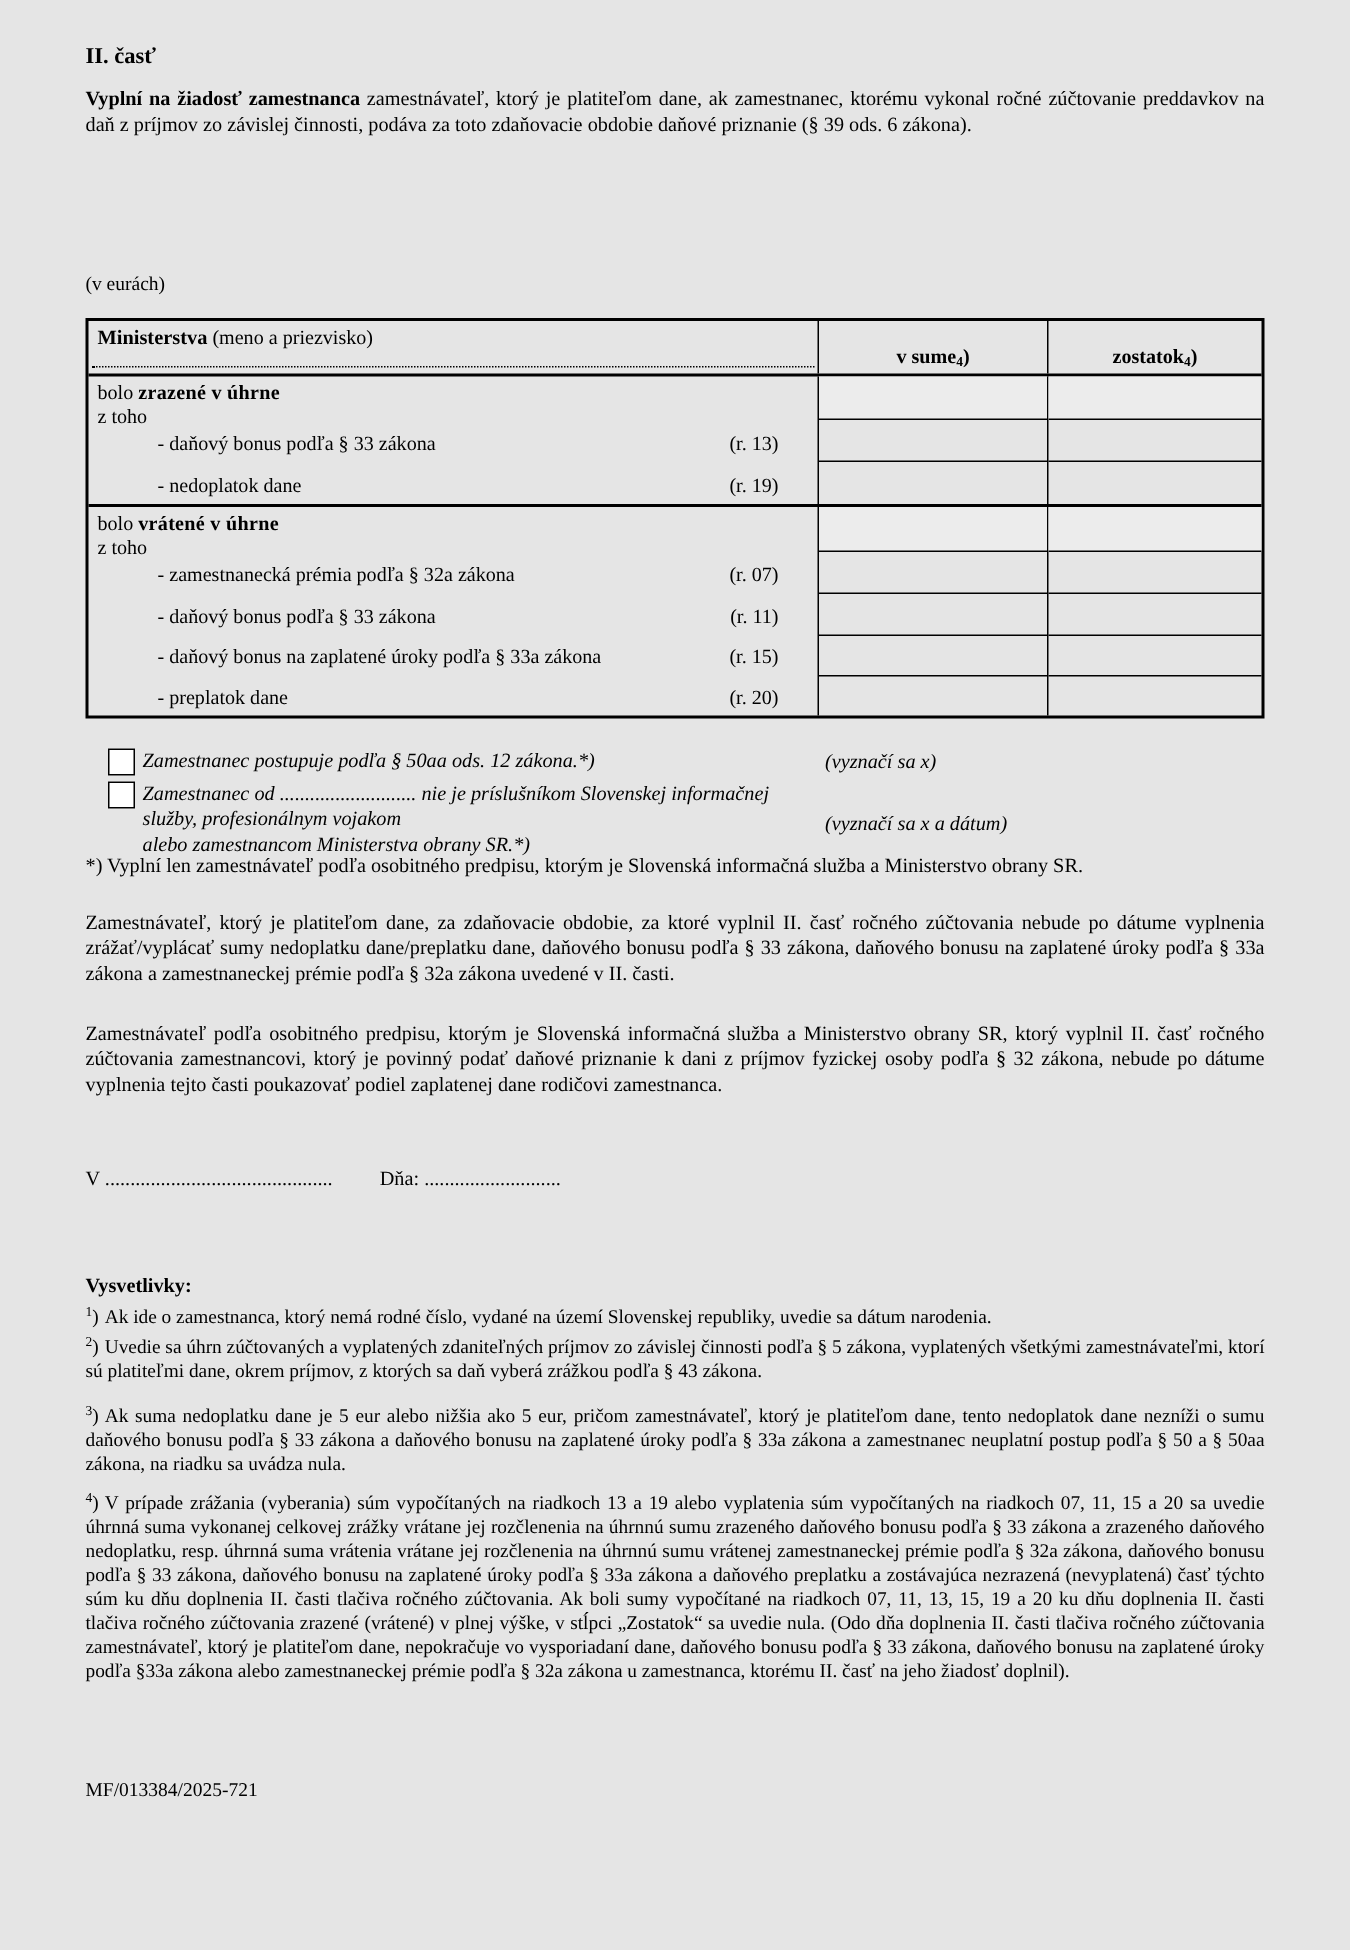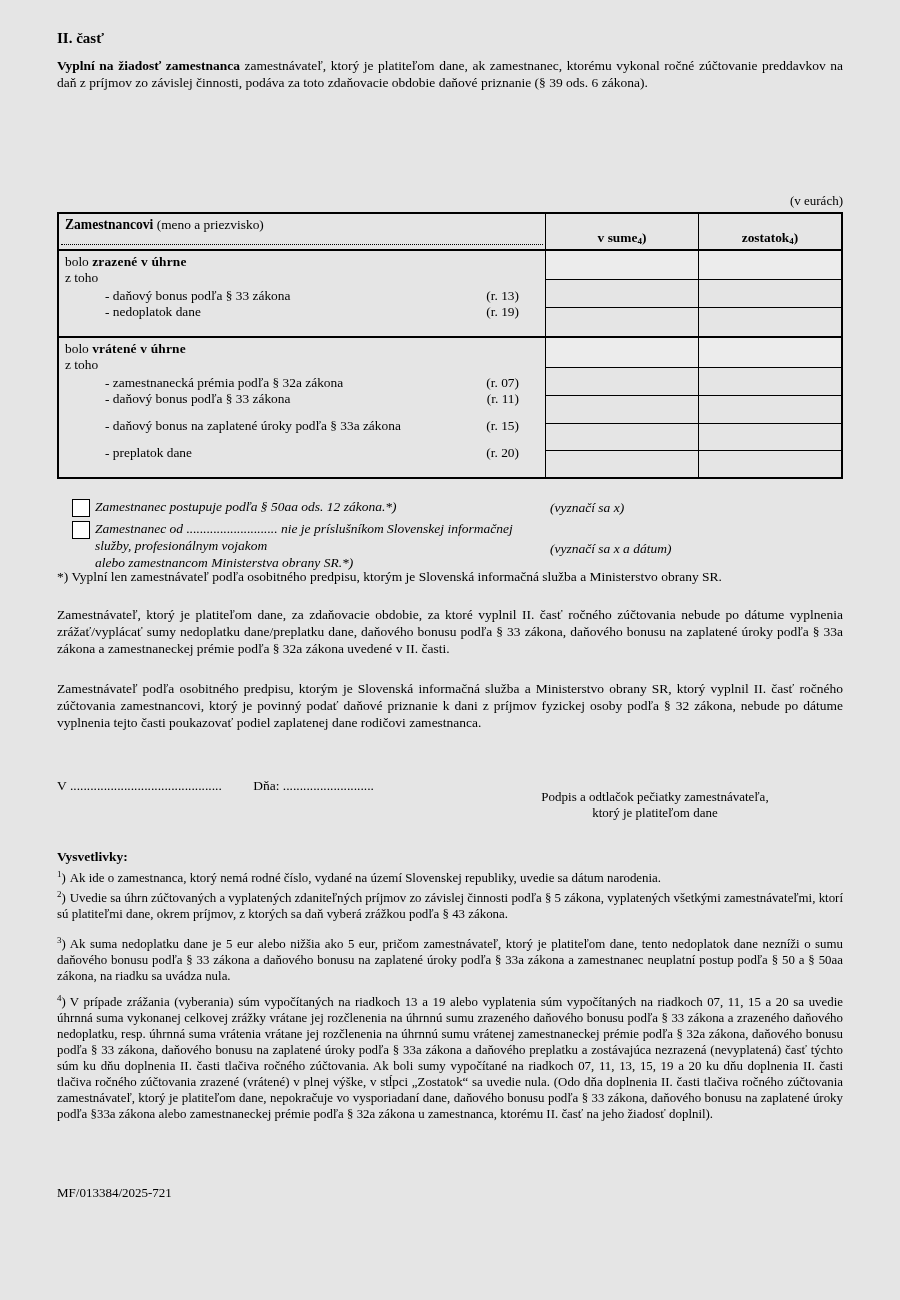--- a/index.html
+++ b/index.html
@@ -11,21 +11,21 @@
   }
   .page { position: relative; width: 900px; height: 1300px; background: #e5e5e5; overflow: hidden; }
   .sec { position: absolute; left: 57px; width: 786px; }
 
   .title { top: 30px; font-weight: bold; font-size: 15px; }
 
   .para { font-size: 13.5px; line-height: 17px; text-align: justify; }
   #intro { top: 57px; }
   #request { top: 138px; font-weight: bold; }
 
-  #currency-note { top: 193px; text-align: right; font-size: 13px; }
+  #currency-note { top: 181px; font-size: 13px; }
 
   
   #tbl { top: 212px; border: 2px solid #000; font-size: 13.4px; }
   .tr { display: flex; }
   .tr.bdr { border-bottom: 2px solid #000; }
   .td { border-right: 1px solid #000; }
   .td.last { border-right: none; }
   .c1 { width: 487px; }
   .c2 { width: 153px; }
   .c3 { width: 142px; }
@@ -34,21 +34,21 @@
   .name-cell { position: relative; padding: 3px 8px 0 6px; }
   .name-label b { font-size: 13.6px; }
   .dotline { position: absolute; left: 2px; right: 2px; bottom: 4px; border-bottom: 1.5px dotted #000; }
   .hdr { display: flex; align-items: flex-end; justify-content: center; font-weight: bold; padding-bottom: 3px; }
   .hdr sup { font-size: 9px; }
 
   .g-label { padding: 3px 22px 0 6px; line-height: 16px; }
   .g-title b { letter-spacing: 0.2px; }
   .g-item { display: flex; justify-content: space-between; padding-left: 40px; padding-right: 4px; line-height: 16px; }
   .g-item.m1 { margin-top: 2px; }
-  .g-item.m2 { }
+  .g-item.m2 { margin-top: 12px; }
   .g-item.m3 { margin-top: 11px; }
   .vals { display: flex; flex-direction: column; }
   .cell { border-bottom: 1px solid #000; width: 100%; }
   .cell.nb { border-bottom: none; }
   .cell.shaded { background: #ececec; }
   .h30 { height: 30px; } .h29 { height: 29px; } .h28 { height: 28px; }
   .h27 { height: 27px; } .h26 { height: 26px; }
 
   
   #chk { top: 498px; font-size: 13.5px; line-height: 17px; }
@@ -90,21 +90,21 @@
 
   <p class="sec para" id="intro"><b>Vyplní na žiadosť zamestnanca</b><span> zamestnávateľ, ktorý je platiteľom dane, ak zamestnanec, ktorému vykonal ročné zúčtovanie preddavkov na daň z príjmov zo závislej činnosti, podáva za toto zdaňovacie obdobie daňové priznanie (§ 39 ods. 6 zákona).</span></p>
 
 
   <div class="sec" id="currency-note">(v eurách)</div>
 
   <div class="sec" id="tbl">
 
     <div class="tr thead bdr">
       <div class="td c1 name-cell">
-        <div class="name-label"><b>Zamestnancovi</b><span> (meno a priezvisko)</span></div>
+        <div class="name-label"><b>Ministerstva</b><span> (meno a priezvisko)</span></div>
         <div class="dotline"></div>
       </div>
       <div class="td c2 hdr">
           <span>v sume</span>
           <sup>4</sup>
           <span>)</span>
         </div>
       <div class="td c3 hdr last">
           <span>zostatok</span>
           <sup>4</sup>
@@ -196,24 +196,20 @@
   <p class="sec para" id="p3">Zamestnávateľ, ktorý je platiteľom dane, za zdaňovacie obdobie, za ktoré vyplnil II. časť ročného zúčtovania nebude po dátume vyplnenia zrážať/vyplácať sumy nedoplatku dane/preplatku dane, daňového bonusu podľa § 33 zákona, daňového bonusu na zaplatené úroky podľa § 33a zákona a zamestnaneckej prémie podľa § 32a zákona uvedené v II. časti.</p>
 
   <p class="sec para" id="p4">Zamestnávateľ podľa osobitného predpisu, ktorým je Slovenská informačná služba a Ministerstvo obrany SR, ktorý vyplnil II. časť ročného zúčtovania zamestnancovi, ktorý je povinný podať daňové priznanie k dani z príjmov fyzickej osoby podľa § 32 zákona, nebude po dátume vyplnenia tejto časti poukazovať podiel zaplatenej dane rodičovi zamestnanca.</p>
 
   <div class="sec" id="sig">
     <span>V</span>
     <span>.............................................</span>
     <span class="dna">Dňa:</span>
     <span>...........................</span>
   </div>
-  <div id="sig-caption">
-    <div>Podpis a odtlačok pečiatky zamestnávateľa,</div>
-    <div>ktorý je platiteľom dane</div>
-  </div>
 
   <div class="sec" id="fn-title">Vysvetlivky:</div>
 
   <p class="sec fn" id="fn1"><sup>1</sup><span>)</span><span class="fn-text">Ak ide o zamestnanca, ktorý nemá rodné číslo, vydané na území Slovenskej republiky, uvedie sa dátum narodenia.</span></p>
 
   <p class="sec fn" id="fn2"><sup>2</sup><span>)</span><span class="fn-text">Uvedie sa úhrn zúčtovaných a vyplatených zdaniteľných príjmov zo závislej činnosti podľa § 5 zákona, vyplatených všetkými zamestnávateľmi, ktorí sú platiteľmi dane, okrem príjmov, z ktorých sa daň vyberá zrážkou podľa § 43 zákona.</span></p>
 
   <p class="sec fn" id="fn3"><sup>3</sup><span>)</span><span class="fn-text">Ak suma nedoplatku dane je 5 eur alebo nižšia ako 5 eur, pričom zamestnávateľ, ktorý je platiteľom dane, tento nedoplatok dane nezníži o sumu daňového bonusu podľa § 33 zákona a daňového bonusu na zaplatené úroky podľa § 33a zákona a zamestnanec neuplatní postup podľa § 50 a § 50aa zákona, na riadku sa uvádza nula.</span></p>
 
   <p class="sec fn" id="fn4"><sup>4</sup><span>)</span><span class="fn-text">V prípade zrážania (vyberania) súm vypočítaných na riadkoch 13 a 19 alebo vyplatenia súm vypočítaných na riadkoch 07, 11, 15 a 20 sa uvedie úhrnná suma vykonanej celkovej zrážky vrátane jej rozčlenenia na úhrnnú sumu zrazeného daňového bonusu podľa § 33 zákona a zrazeného daňového nedoplatku, resp. úhrnná suma vrátenia vrátane jej rozčlenenia na úhrnnú sumu vrátenej zamestnaneckej prémie podľa § 32a zákona, daňového bonusu podľa § 33 zákona, daňového bonusu na zaplatené úroky podľa § 33a zákona a daňového preplatku a zostávajúca nezrazená (nevyplatená) časť týchto súm ku dňu doplnenia II. časti tlačiva ročného zúčtovania. Ak boli sumy vypočítané na riadkoch 07, 11, 13, 15, 19 a 20 ku dňu doplnenia II. časti tlačiva ročného zúčtovania zrazené (vrátené) v plnej výške, v stĺpci „Zostatok“ sa uvedie nula. (Odo dňa doplnenia II. časti tlačiva ročného zúčtovania zamestnávateľ, ktorý je platiteľom dane, nepokračuje vo vysporiadaní dane, daňového bonusu podľa § 33 zákona, daňového bonusu na zaplatené úroky podľa §33a zákona alebo zamestnaneckej prémie podľa § 32a zákona u zamestnanca, ktorému II. časť na jeho žiadosť doplnil).</span></p>

